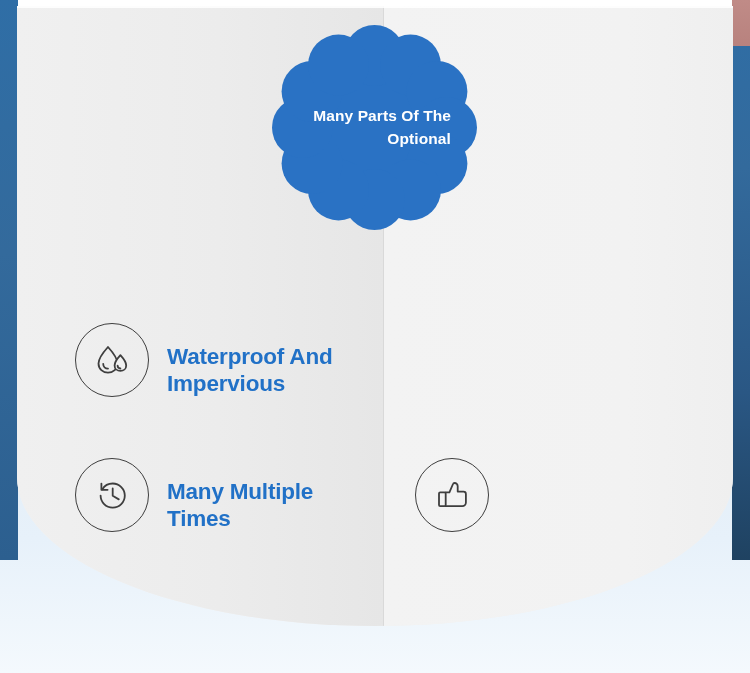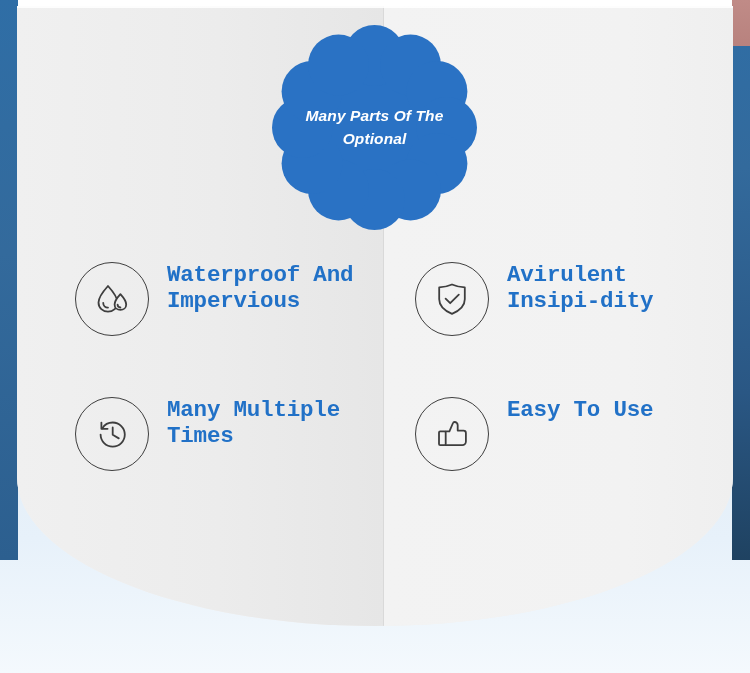--- a/index.html
+++ b/index.html
@@ -115,47 +115,45 @@
   }
   .badge-text {
     position: absolute;
     left: 0;
     top: 0;
     width: 205px;
     height: 205px;
     display: flex;
     align-items: center;
     justify-content: center;
-    text-align: center;
+    text-align: right;
     color: #ffffff;
     font-size: 15.5px;
     font-weight: bold;
     line-height: 1.45;
     letter-spacing: 0.1px;
     padding: 0 26px;
     box-sizing: border-box;
-    font-style: italic;
   }
 
   
   .features {
     position: absolute;
     left: 17px;
     top: 262px;
     width: 716px;
   }
   .feature-row {
     display: flex;
   }
   .feature {
     display: flex;
-    align-items: flex-start;
+    align-items: flex-end;
     box-sizing: border-box;
     height: 135px;
-    font-family: Liberation Mono, monospace;
   }
   .feature.col-left {
     width: 350px;
     padding-left: 58px;
   }
   .feature.col-right {
     width: 366px;
     padding-left: 48px;
   }
 
@@ -234,29 +232,20 @@
           <svg width="40" height="40" viewBox="0 0 40 40" fill="none" stroke="#3e3e3e" stroke-width="1.8" stroke-linecap="round" stroke-linejoin="round">
             <path d="M16 7 C16 7 6.5 17.5 6.5 23.6 C6.5 28.9 10.8 32.6 16 32.6 C21.2 32.6 25.5 28.9 25.5 23.6 C25.5 17.5 16 7 16 7 Z"></path>
             <path d="M11.2 23.8 C11.2 26.6 13.3 28.6 16 28.6"></path>
             <path d="M28.4 15.2 C28.4 15.2 22.6 21.6 22.6 25.4 C22.6 28.6 25.2 30.9 28.4 30.9 C31.6 30.9 34.2 28.6 34.2 25.4 C34.2 21.6 28.4 15.2 28.4 15.2 Z" fill="#f0f0f0"></path>
             <path d="M25.6 25.6 C25.6 27.3 26.8 28.5 28.4 28.5"></path>
           </svg>
         </div>
         <div class="feature-label">Waterproof And Impervious</div>
       </div>
 
-      <div class="feature col-right">
-        <div class="icon-circle">
-          <svg width="40" height="40" viewBox="0 0 40 40" fill="none" stroke="#3e3e3e" stroke-width="1.8" stroke-linecap="round" stroke-linejoin="round">
-            <path d="M20 5.5 C15.6 7.4 11.1 8.2 7.2 8.4 L7.2 20.2 C7.2 26.4 12.4 31.6 20 34.8 C27.6 31.6 32.8 26.4 32.8 20.2 L32.8 8.4 C28.9 8.2 24.4 7.4 20 5.5 Z"></path>
-            <path d="M13.6 19.6 L18.2 24.2 L26.8 15.6"></path>
-          </svg>
-        </div>
-        <div class="feature-label">Avirulent Insipi-dity</div>
-      </div>
 
     </div>
 
     <div class="feature-row">
 
       <div class="feature col-left">
         <div class="icon-circle">
           <svg width="40" height="40" viewBox="0 0 40 40" fill="none" stroke="#3e3e3e" stroke-width="1.8" stroke-linecap="round" stroke-linejoin="round">
             <path d="M8.6 20.6 C8.6 27.3 14.0 32.7 20.7 32.7 C27.4 32.7 32.8 27.3 32.8 20.6 C32.8 13.9 27.4 8.5 20.7 8.5 C16.3 8.5 12.4 10.9 10.2 14.4"></path>
             <polyline points="9.4,8.6 9.4,14.8 15.6,14.8"></polyline>
@@ -266,20 +255,19 @@
         <div class="feature-label">Many Multiple Times</div>
       </div>
 
       <div class="feature col-right">
         <div class="icon-circle">
           <svg width="40" height="40" viewBox="0 0 40 40" fill="none" stroke="#3e3e3e" stroke-width="1.8" stroke-linecap="round" stroke-linejoin="round">
             <path d="M13.6 17.4 L17.4 17.4 L21.0 9.0 C21.2 8.4 21.8 8.0 22.5 8.0 C24.3 8.0 25.7 9.5 25.7 11.3 L25.7 16.6 L31.6 16.6 C32.9 16.6 33.9 17.7 33.9 19.0 L33.9 27.6 C33.9 29.6 32.3 31.2 30.3 31.2 L17.4 31.2 L13.6 31.2"></path>
             <rect x="7.0" y="17.4" width="6.7" height="13.8" rx="1.2"></rect>
           </svg>
         </div>
-        <div class="feature-label">Easy To Use</div>
       </div>
 
     </div>
 
   </div>
 
 </div>
 
 </body></html>

